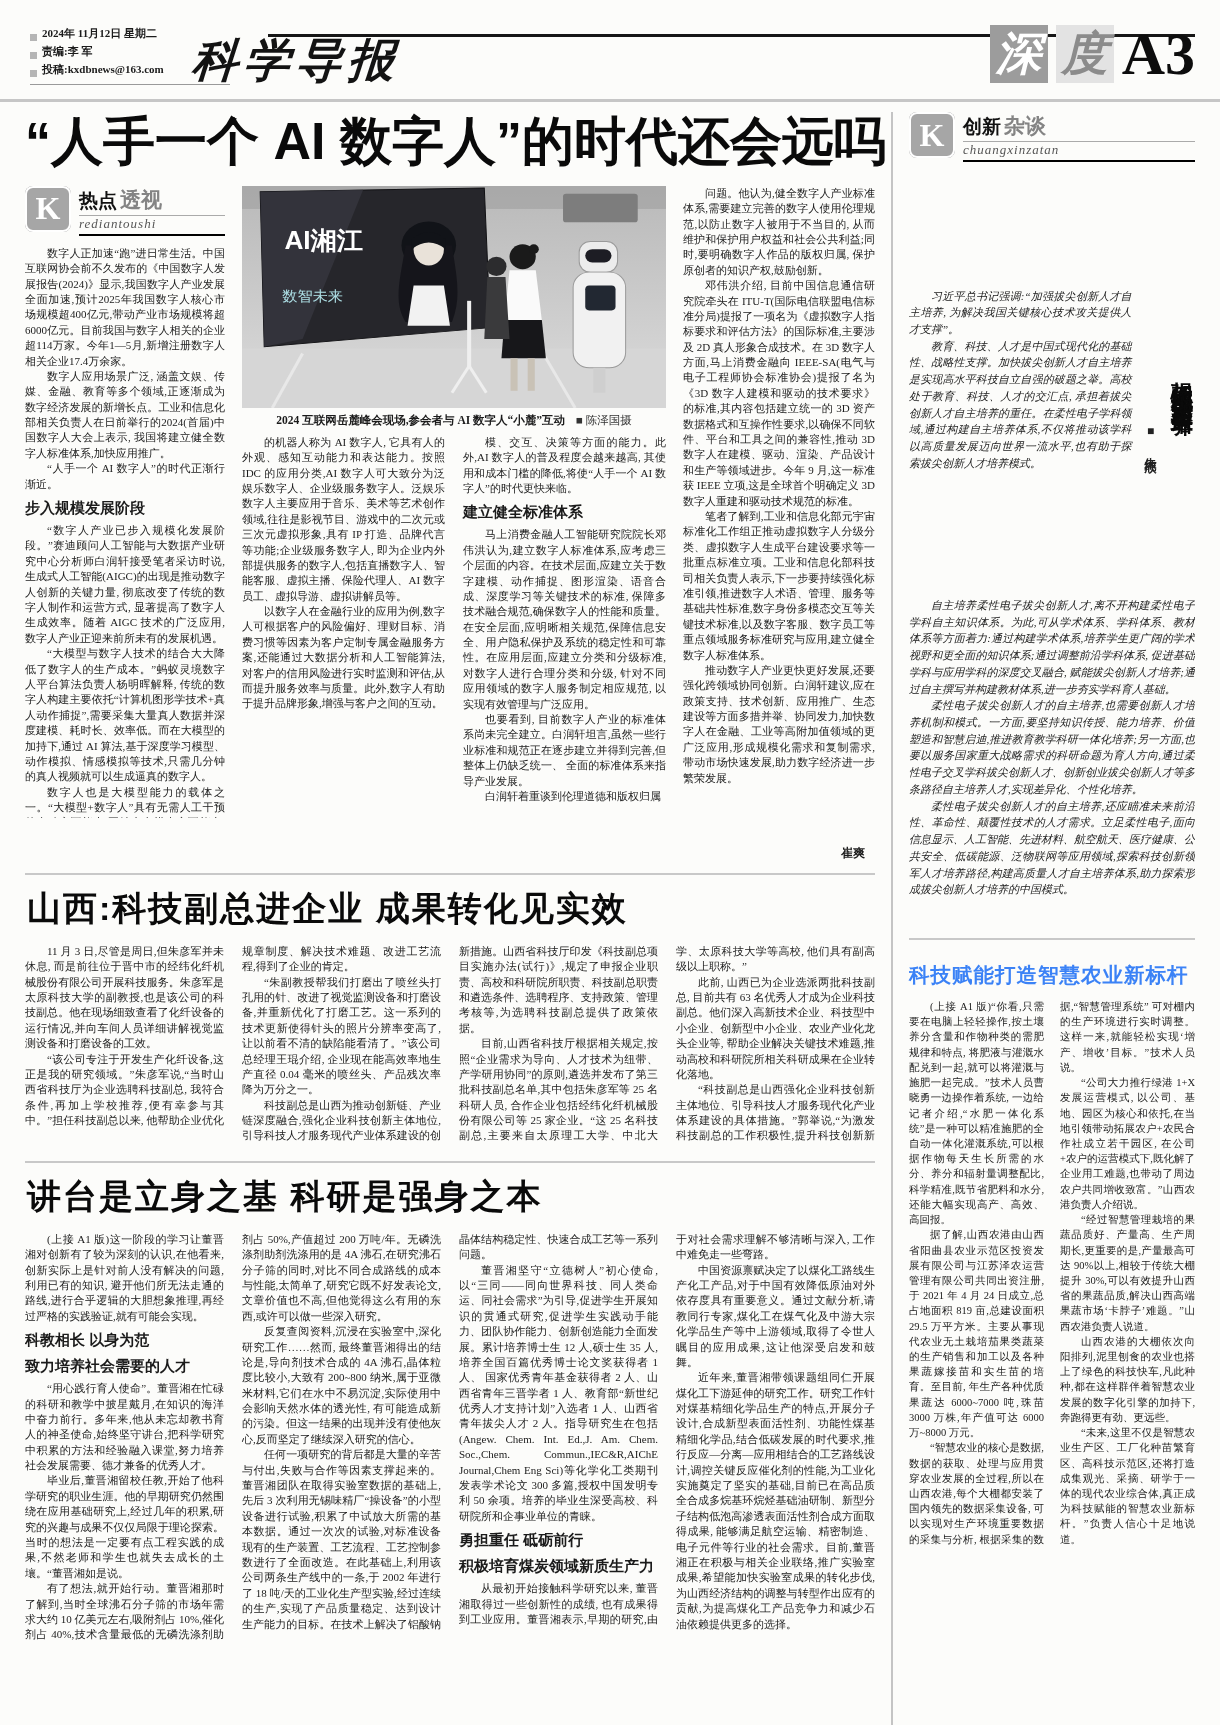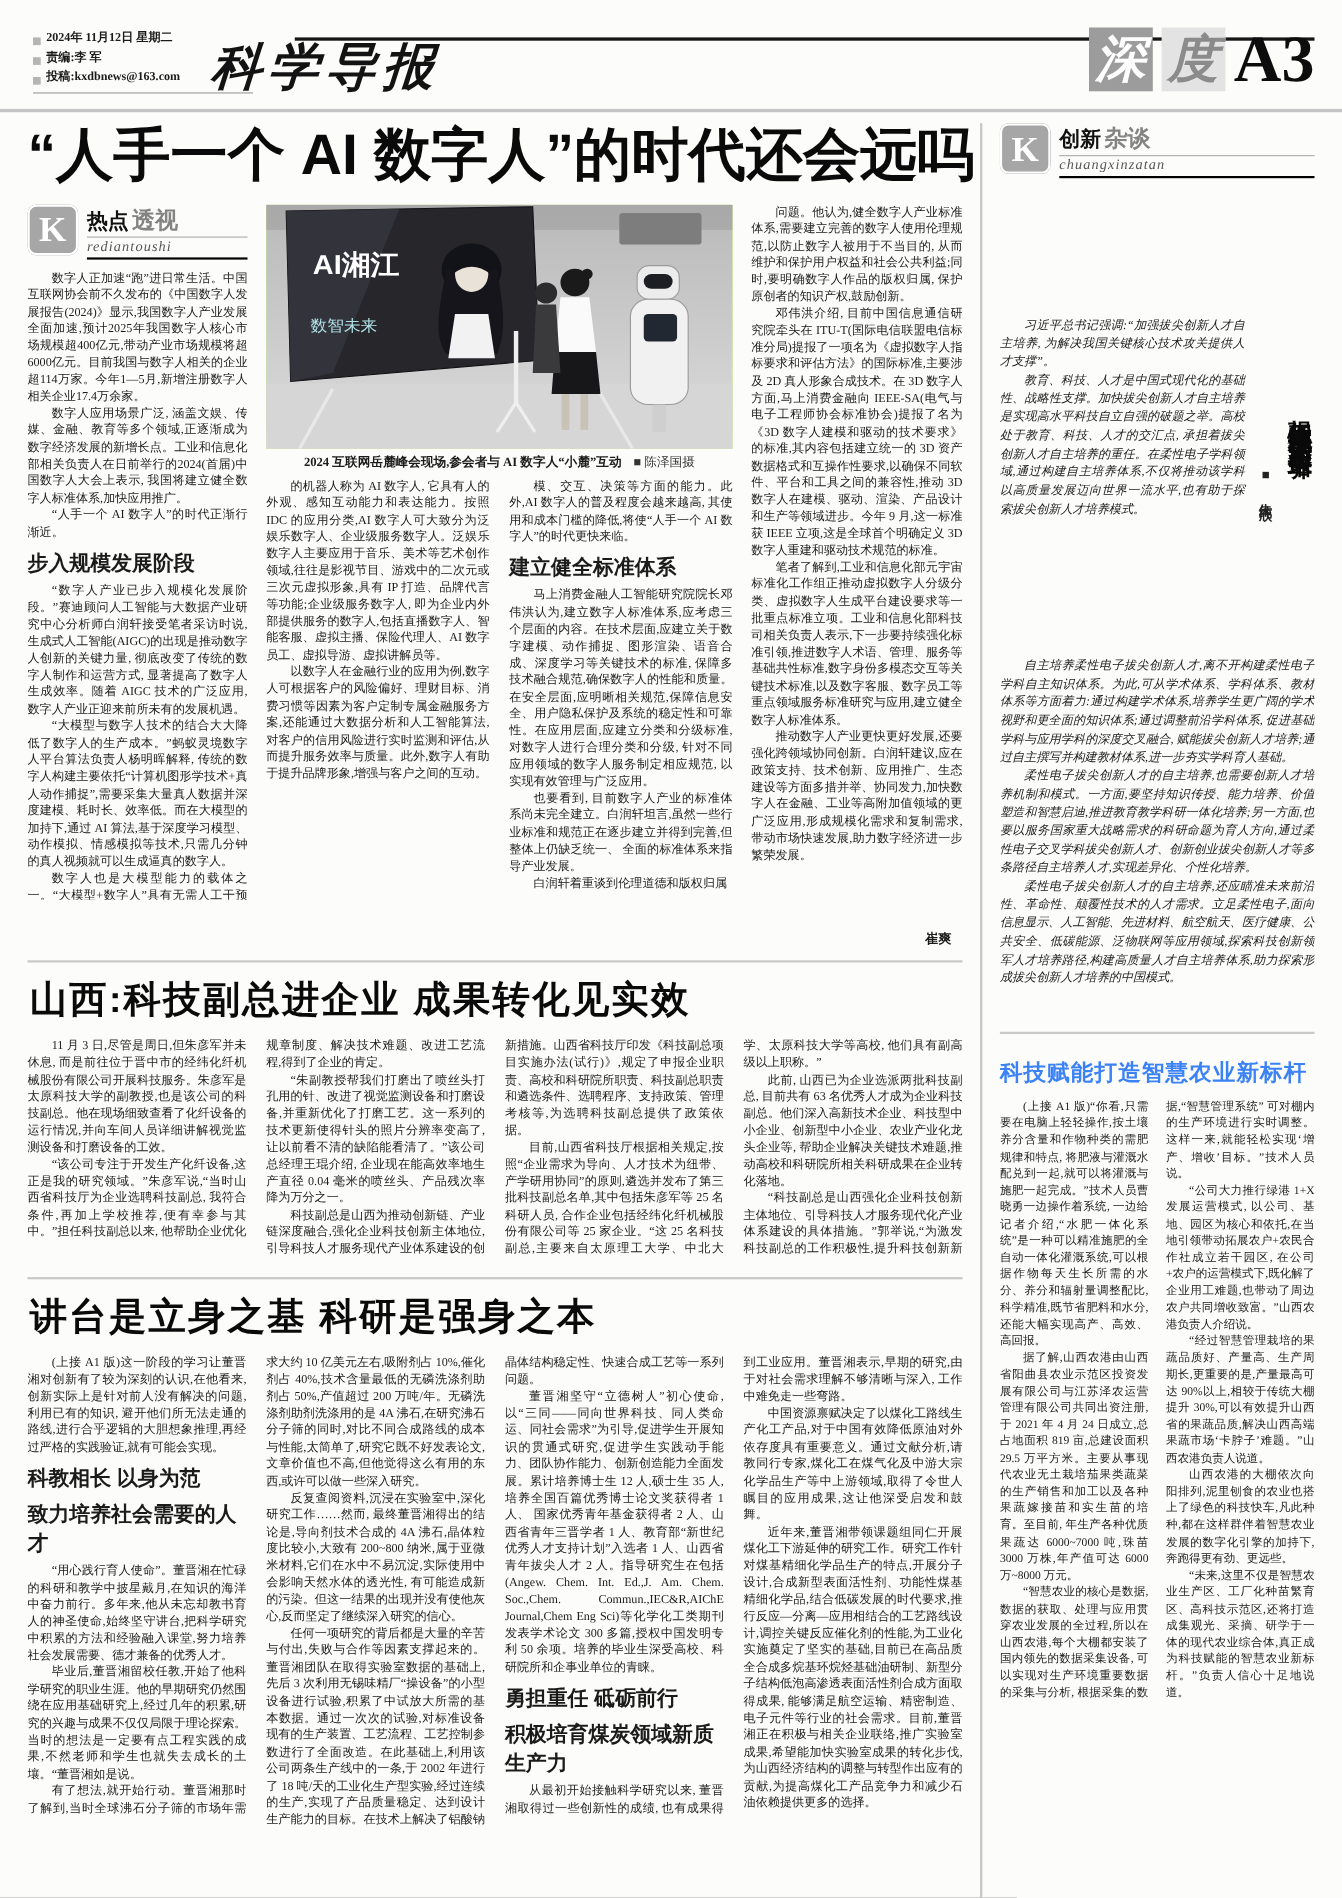--- a/index.html
+++ b/index.html
@@ -32,30 +32,30 @@
   .kbox { width:46px; height:46px; background:#a6a6a6; border-radius:8px; color:#fff; flex:none;
           display:flex; align-items:center; justify-content:center; font-size:32px; font-weight:900;
           font-family:"Liberation Serif",serif; box-shadow:inset 0 0 0 2px #fff, inset 0 0 0 3px #a6a6a6; }
   .badge-text { flex:1; border-bottom:2px solid #000000; padding-bottom:2px; }
   .badge-title { display:flex; align-items:baseline; gap:3px; border-bottom:1px solid #aaa; padding-bottom:1px; }
   .badge-cn { font-family:"Liberation Sans",sans-serif; font-weight:700; font-size:19px; color:#111; }
   .badge-script { font-size:21px; font-weight:700; color:#848484; }
   .badge-py { font-style:italic; font-size:13px; color:#555; letter-spacing:1px; }
   
   .para { font-size:11px; line-height:1.4; text-indent:2em; text-align:justify; color:#1b1b1b; }
-  .subhead { font-family:"Liberation Sans",sans-serif; font-weight:700; font-size:19px; margin:7px 0 5px; }
+  .subhead { font-family:"Liberation Sans",sans-serif; font-weight:700; font-size:15px; margin:7px 0 5px; }
   .byline { text-align:right; font-weight:700; font-size:12px; margin-top:6px; padding-right:10px; }
   
   h1.headline { font-family:"Liberation Sans",sans-serif; font-weight:900; font-size:52px; line-height:1.15;
                 letter-spacing:0; margin:0 0 14px 0; white-space:nowrap; color:#0a0a0a; }
   .article1 { display:flex; gap:17px; height:676px; overflow:hidden; }
   .a1c1 { width:200px; flex:none; }
   .a1c1 .list { height:572px; overflow:hidden; }
   .a1mid { width:424px; flex:none; }
-  .a1mid figure { height:222px; background:#bef264; }
+  .a1mid figure { height:222px; background:#86efac; }
   .a1mid figure svg { display:block; width:100%; height:100%; }
   .caption { text-align:center; font-size:11.5px; font-weight:700; margin:5px 0 7px; }
   .caption .credit { font-weight:400; color:#333; margin-left:8px; }
   .midcols { display:flex; gap:18px; height:382px; overflow:hidden; }
   .midcols > div { flex:1; min-width:0; }
   .a1c4 { flex:1; display:flex; flex-direction:column; min-width:0; }
   .a1c4 .list { flex:1; overflow:hidden; }
   
   .rule { height:2px; background:#c8c8c8; margin:11px 0; }
   h2.mid-head { font-family:"Liberation Sans",sans-serif; font-weight:900; font-size:34px; letter-spacing:2px;

